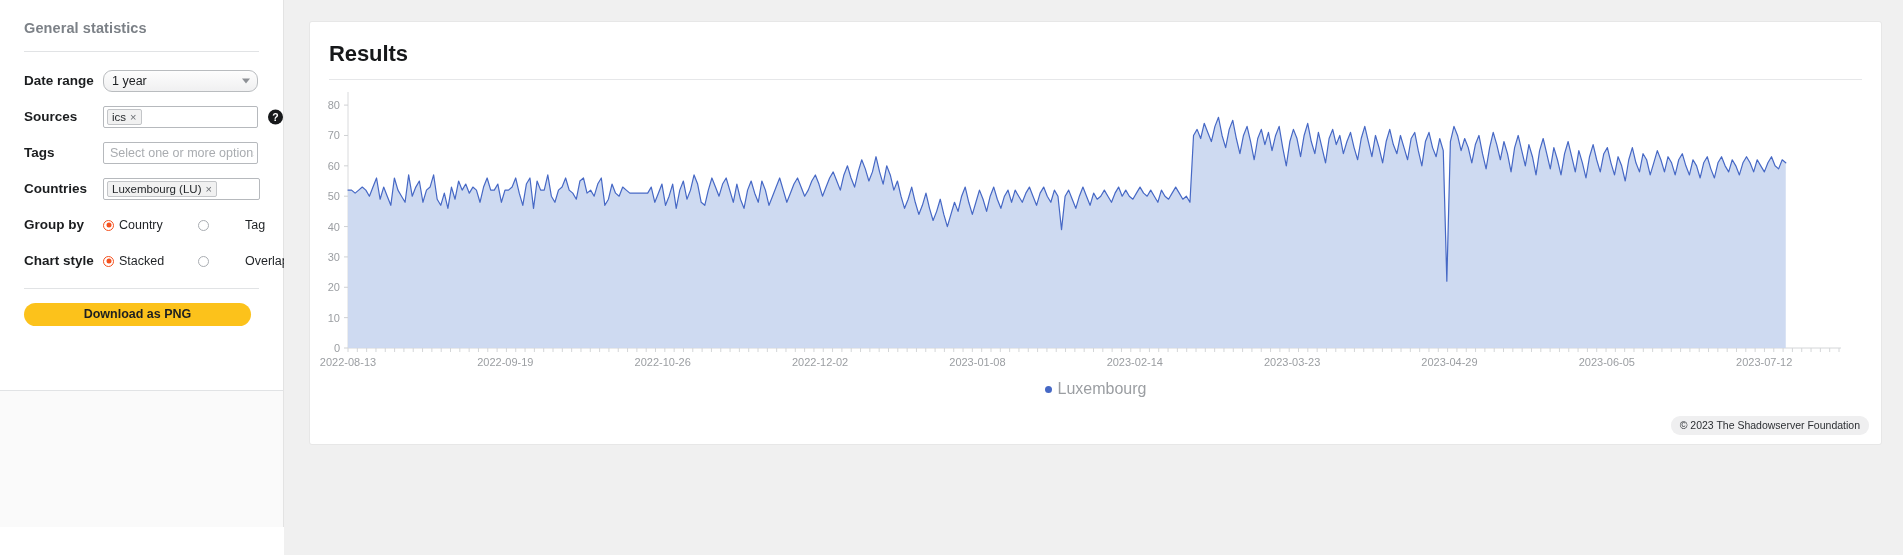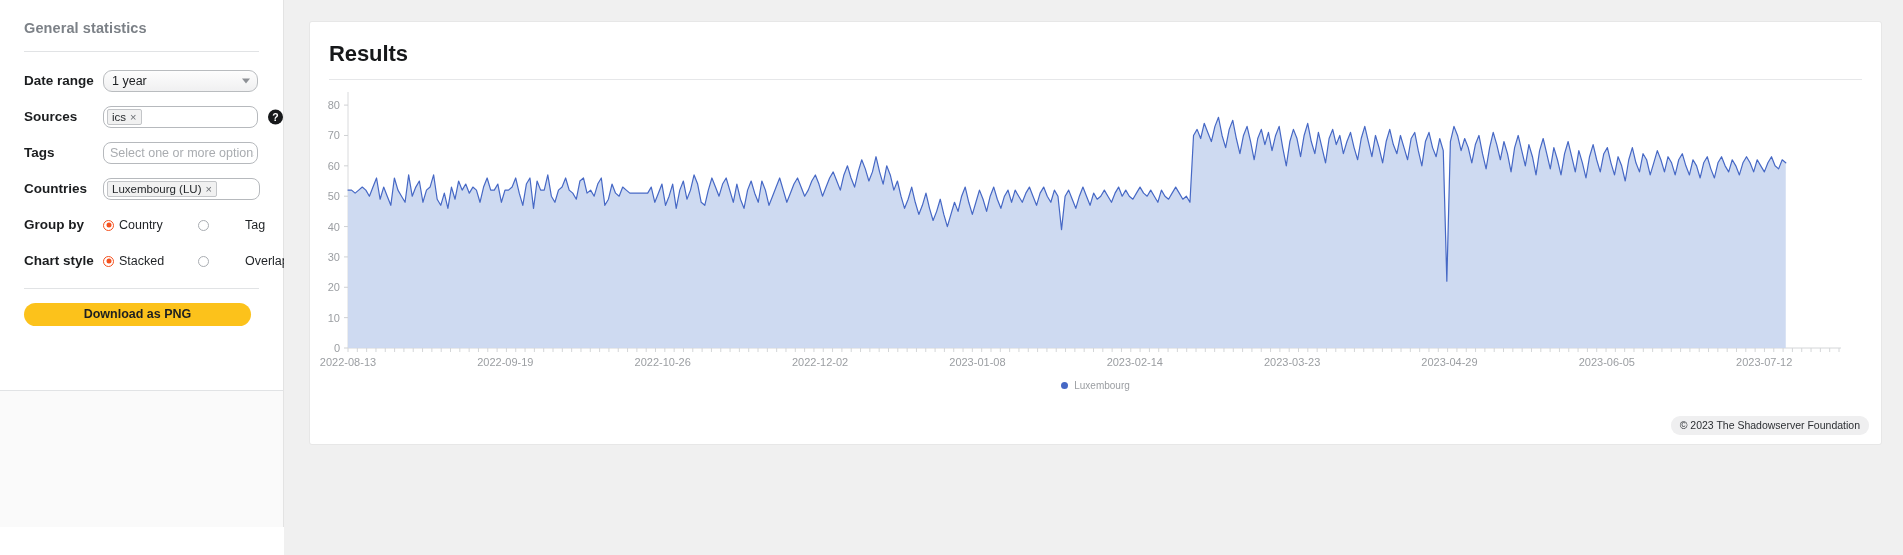--- a/index.html
+++ b/index.html
@@ -90,21 +90,21 @@
     width: 0; height: 0;
     border-left: 4px solid transparent;
     border-right: 4px solid transparent;
     border-top: 5px solid #8d9095;
   }
 
   
   .taginput {
     height: 22px;
     border: 1px solid #b6b9bd;
-    border-radius: 8px;
+    border-radius: 2px;
     background: #ffffff;
     display: flex;
     align-items: center;
     padding: 0 3px;
     width: 155px;
   }
   .taginput.wide { width: 157px; }
   .chip {
     display: inline-flex;
     align-items: center;
@@ -256,21 +256,21 @@
   .chart-svg { display: block; }
 
   .legend {
     position: absolute;
     left: 0; right: 0;
     top: 358px;
     display: flex;
     justify-content: center;
     align-items: center;
     gap: 6px;
-    font-size: 10px;
+    font-size: 16px;
     color: #9b9ea2;
   }
   .legend .ldot {
     width: 7px; height: 7px;
     border-radius: 50%;
     background: #4668c5;
     display: inline-block;
   }
   .copyright {
     position: absolute;

